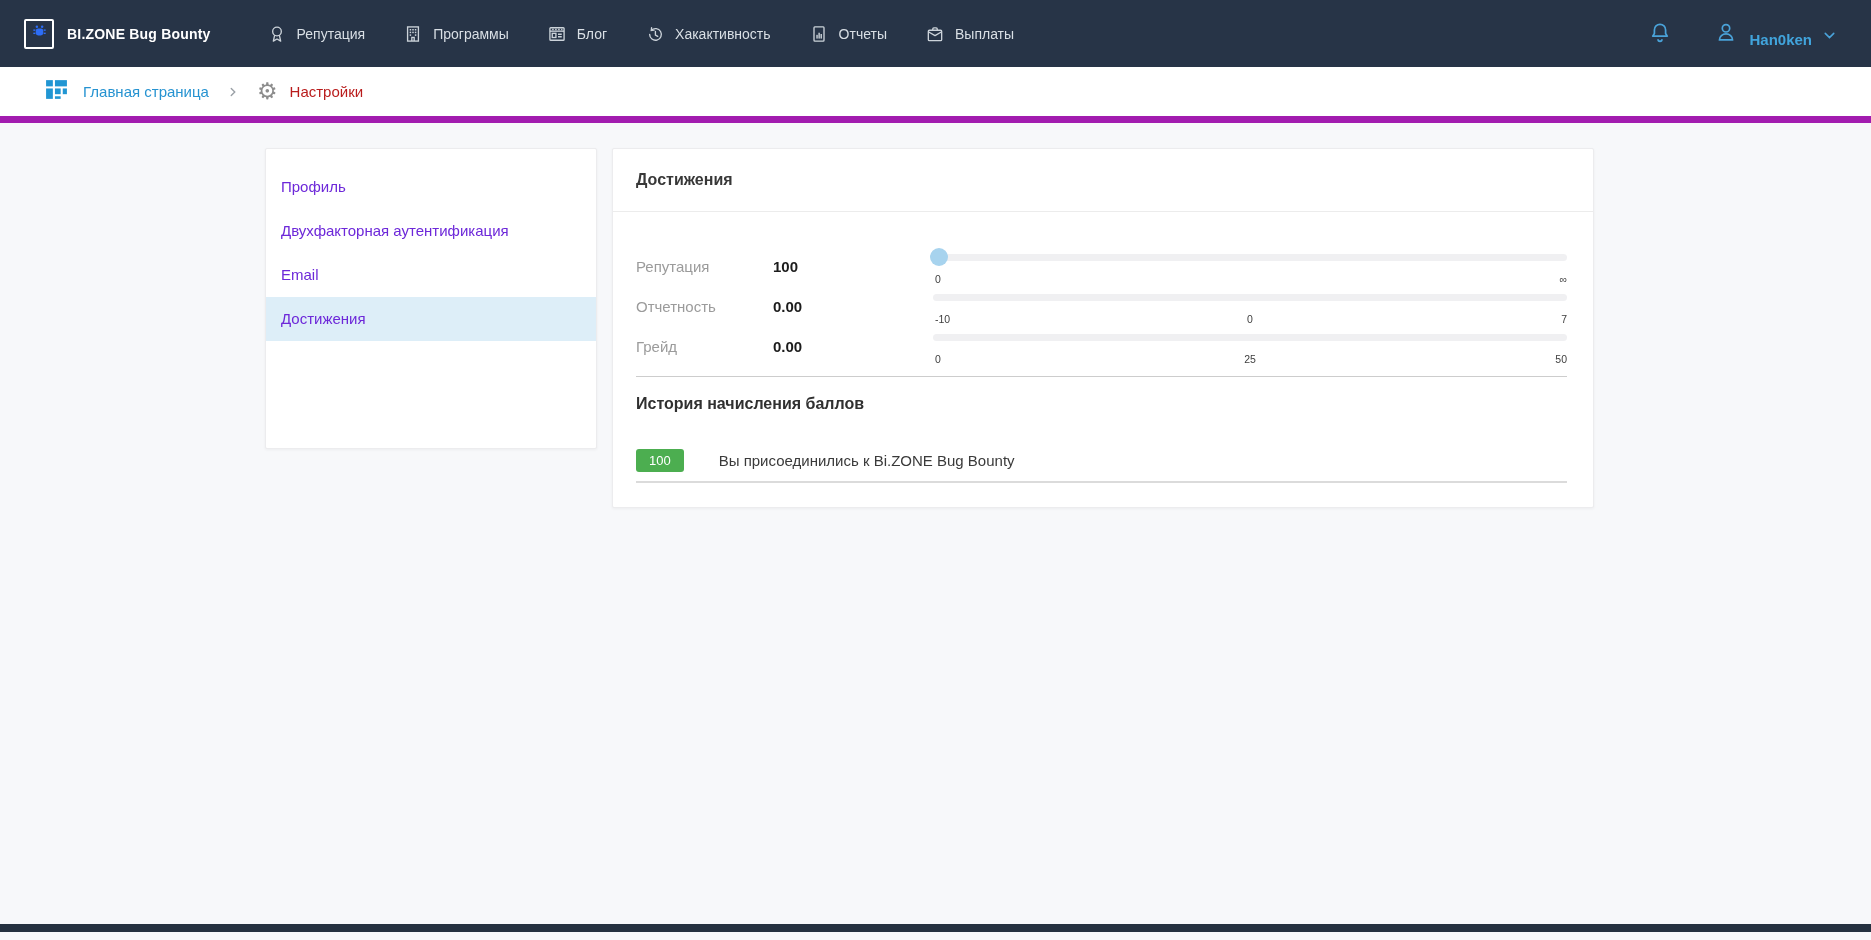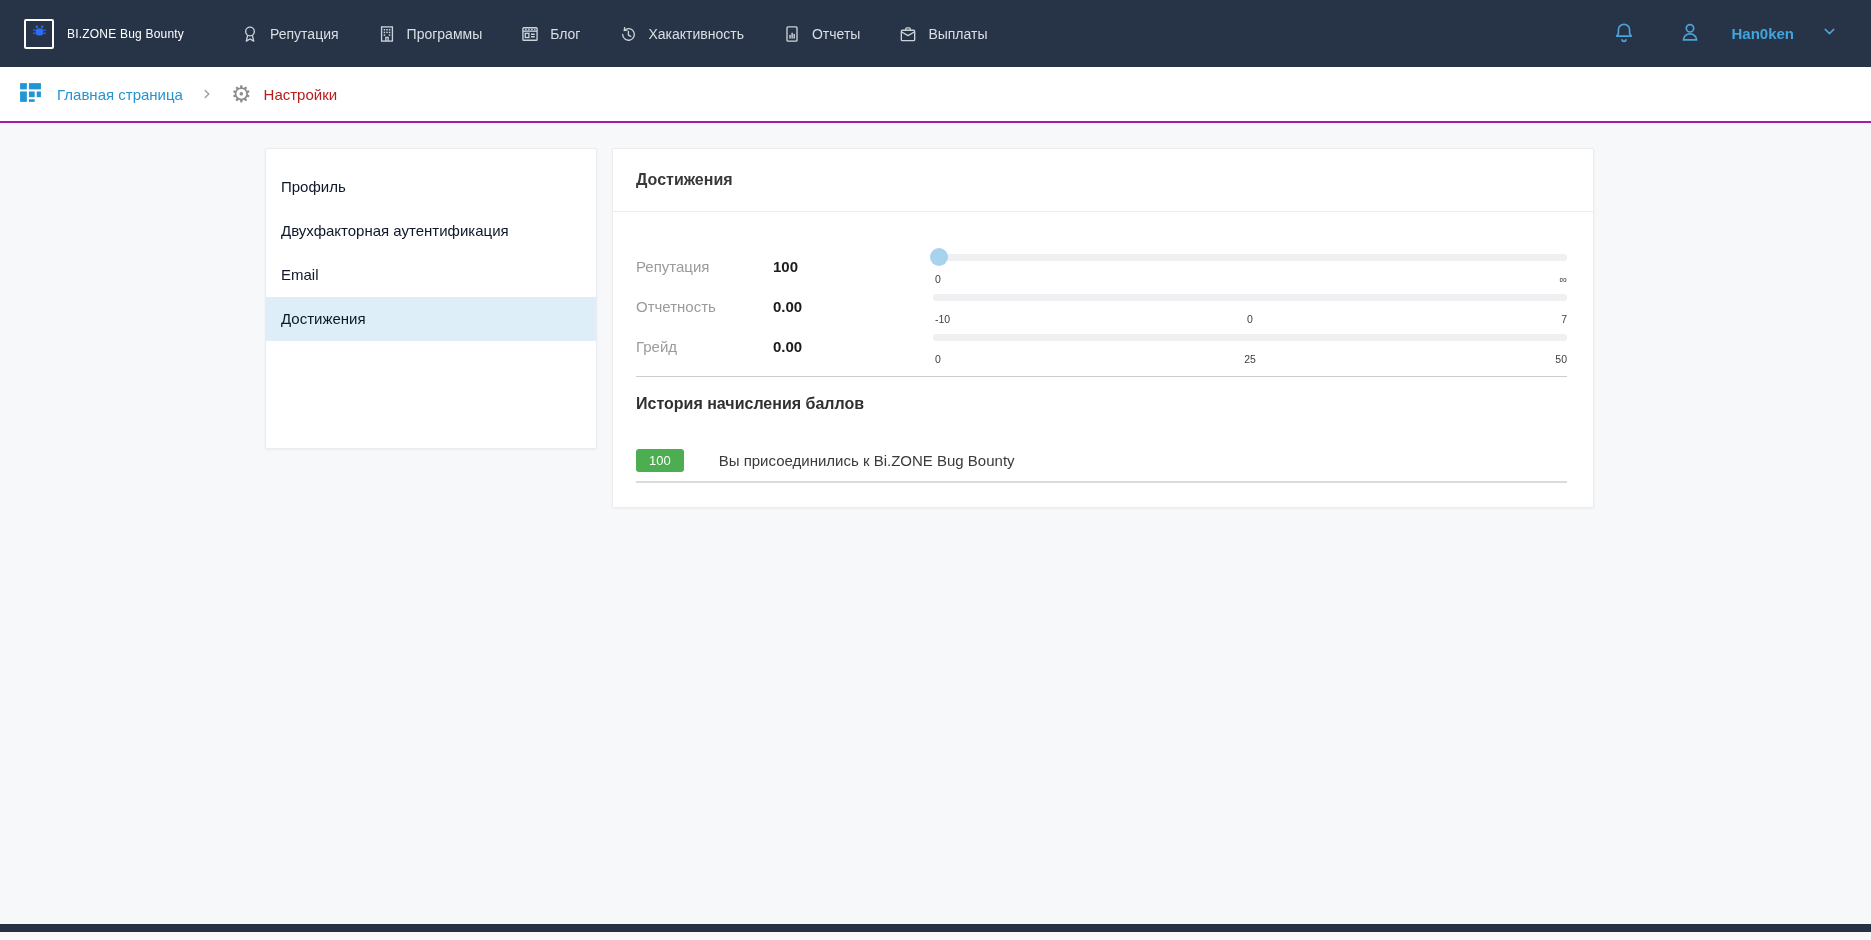--- a/index.html
+++ b/index.html
@@ -4,49 +4,49 @@
 <style>
   * { margin:0; padding:0; box-sizing:border-box; }
   html,body { width:1871px; height:940px; overflow:hidden;
     font-family:"Liberation Sans", sans-serif; background:#f7f8fa; }
 
   
   .nav { height:67px; background:#273447; display:flex; align-items:center;
          padding:0 33px 0 24px; }
   .logo-box { width:30px; height:30px; border:2px solid #ffffff; border-radius:2px;
          display:flex; align-items:center; justify-content:center; margin-right:13px; flex:none; }
-  .brand { color:#ffffff; font-size:12px; font-weight:400; letter-spacing:.2px; white-space:nowrap; }
+  .brand { color:#ffffff; font-size:14px; font-weight:700; letter-spacing:.2px; white-space:nowrap; }
   .menu { display:flex; align-items:center; margin-left:56px; }
   .menu-item { display:flex; align-items:center; gap:10px; margin-right:38px;
          color:#d9dfe5; font-size:14px; cursor:pointer; white-space:nowrap; }
   .menu-item svg { display:block; }
   .nav-right { margin-left:auto; display:flex; align-items:center; }
   .bell-btn { margin-right:42px; cursor:pointer; display:flex; }
-  .user-block { display:flex; align-items:center; gap:27px; cursor:pointer; }
+  .user-block { display:flex; align-items:flex-end; gap:9px; cursor:pointer; }
   .user-name { color:#41a4dc; font-size:15px; font-weight:600; margin-left:2px; }
 
   
-  .crumbbar { height:56px; background:#ffffff; border-bottom:2px solid #a21caf;
-         display:flex; align-items:center; padding-left:18px; }
+  .crumbbar { height:56px; background:#ffffff; border-bottom:7px solid #a21caf;
+         display:flex; align-items:center; padding-left:44px; }
   .crumb-home { display:flex; align-items:center; gap:14px; cursor:pointer; }
   .crumb-link { color:#2693d1; font-size:15px; }
   .crumb-sep { margin:0 17px; display:flex; }
   .crumb-current { display:flex; align-items:center; gap:12px; }
   .gear-glyph { font-size:23px; color:#8d8d8d; line-height:1; }
   .crumb-label { color:#b91c1c; font-size:15px; }
 
   
   .content { position:relative; height:809px; background:#f7f8fa; }
   .card { position:absolute; background:#ffffff; border:1px solid #ececee;
           border-radius:2px; box-shadow:0 1px 3px rgba(40,40,40,.05); }
 
   
   .side-card { left:265px; top:25px; width:332px; height:301px; padding:16px 0; }
   .side-item { height:44px; line-height:44px; padding-left:15px; font-size:15px;
-          color:#0f172a; cursor:pointer; white-space:nowrap; }
+          color:#6d28d9; cursor:pointer; white-space:nowrap; }
   .side-item.active { background:#ddeef8; }
 
   
   .main-card { left:612px; top:25px; width:982px; height:360px; }
   .main-head { height:63px; border-bottom:1px solid #ececec; display:flex;
           align-items:center; padding-left:23px; }
   .main-title { font-size:16px; font-weight:600; color:#383838; }
 
   .ach-rows { margin-top:34px; }
   .ach-row { height:40px; display:flex; align-items:center; }

